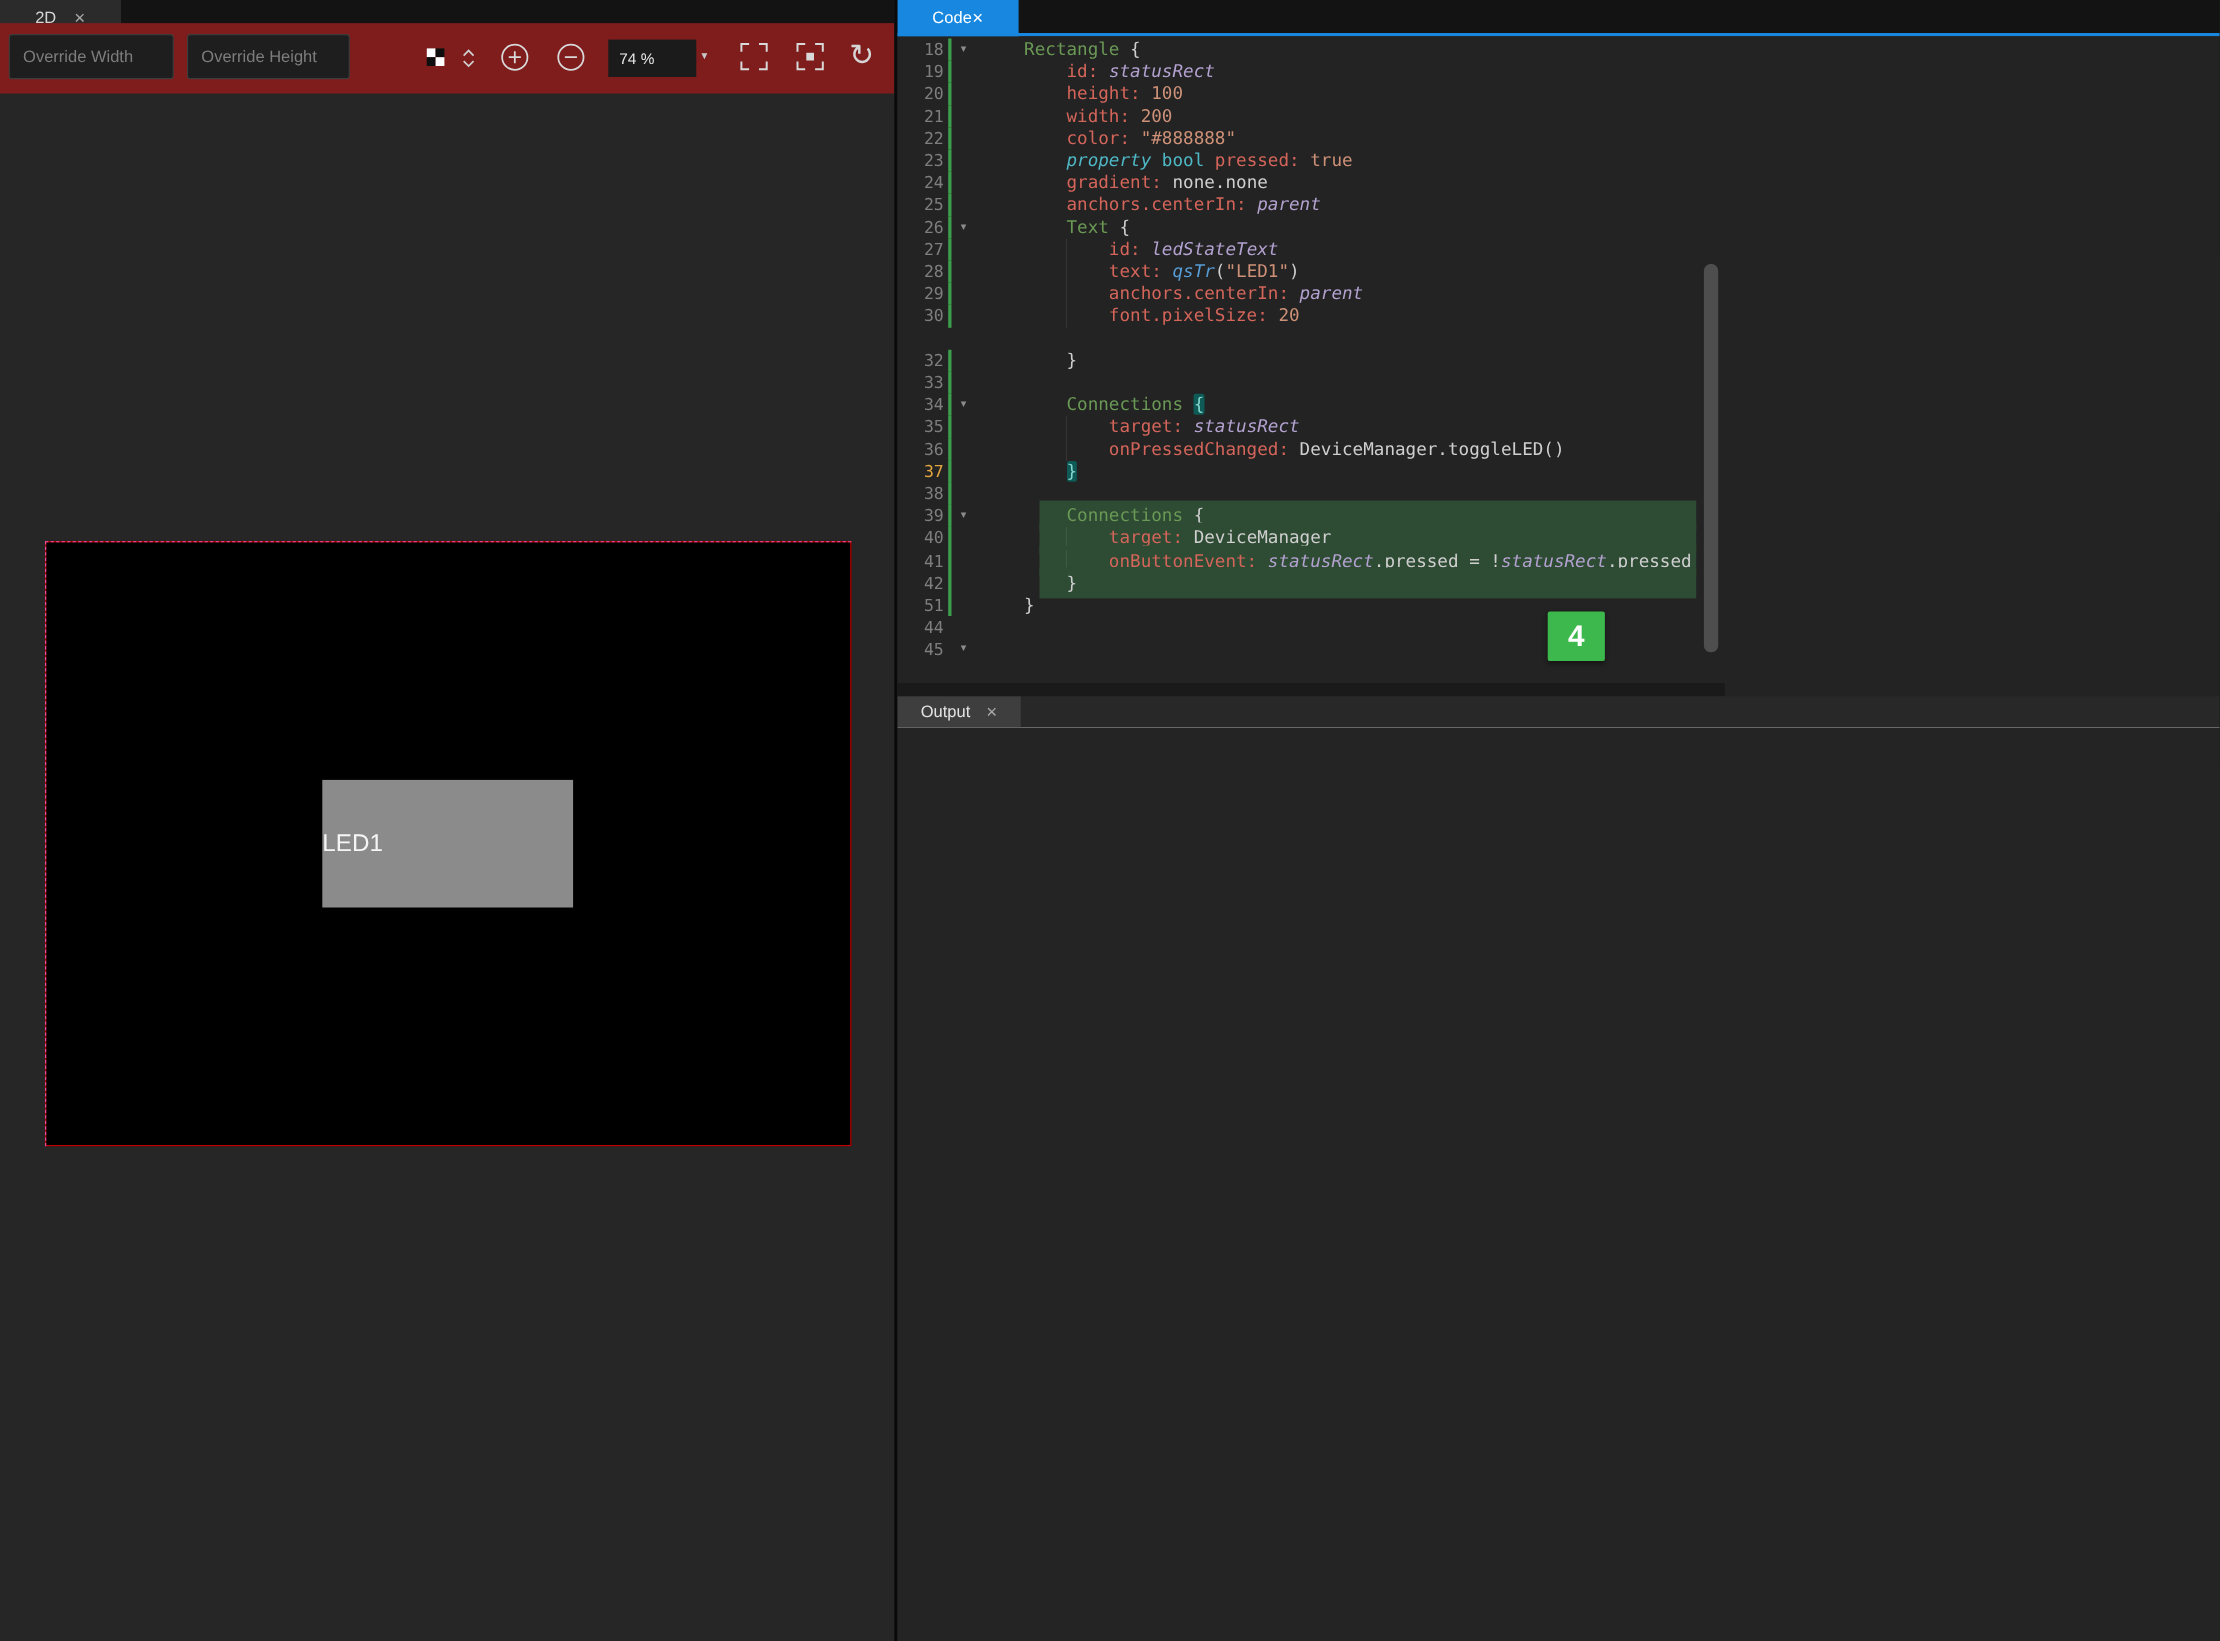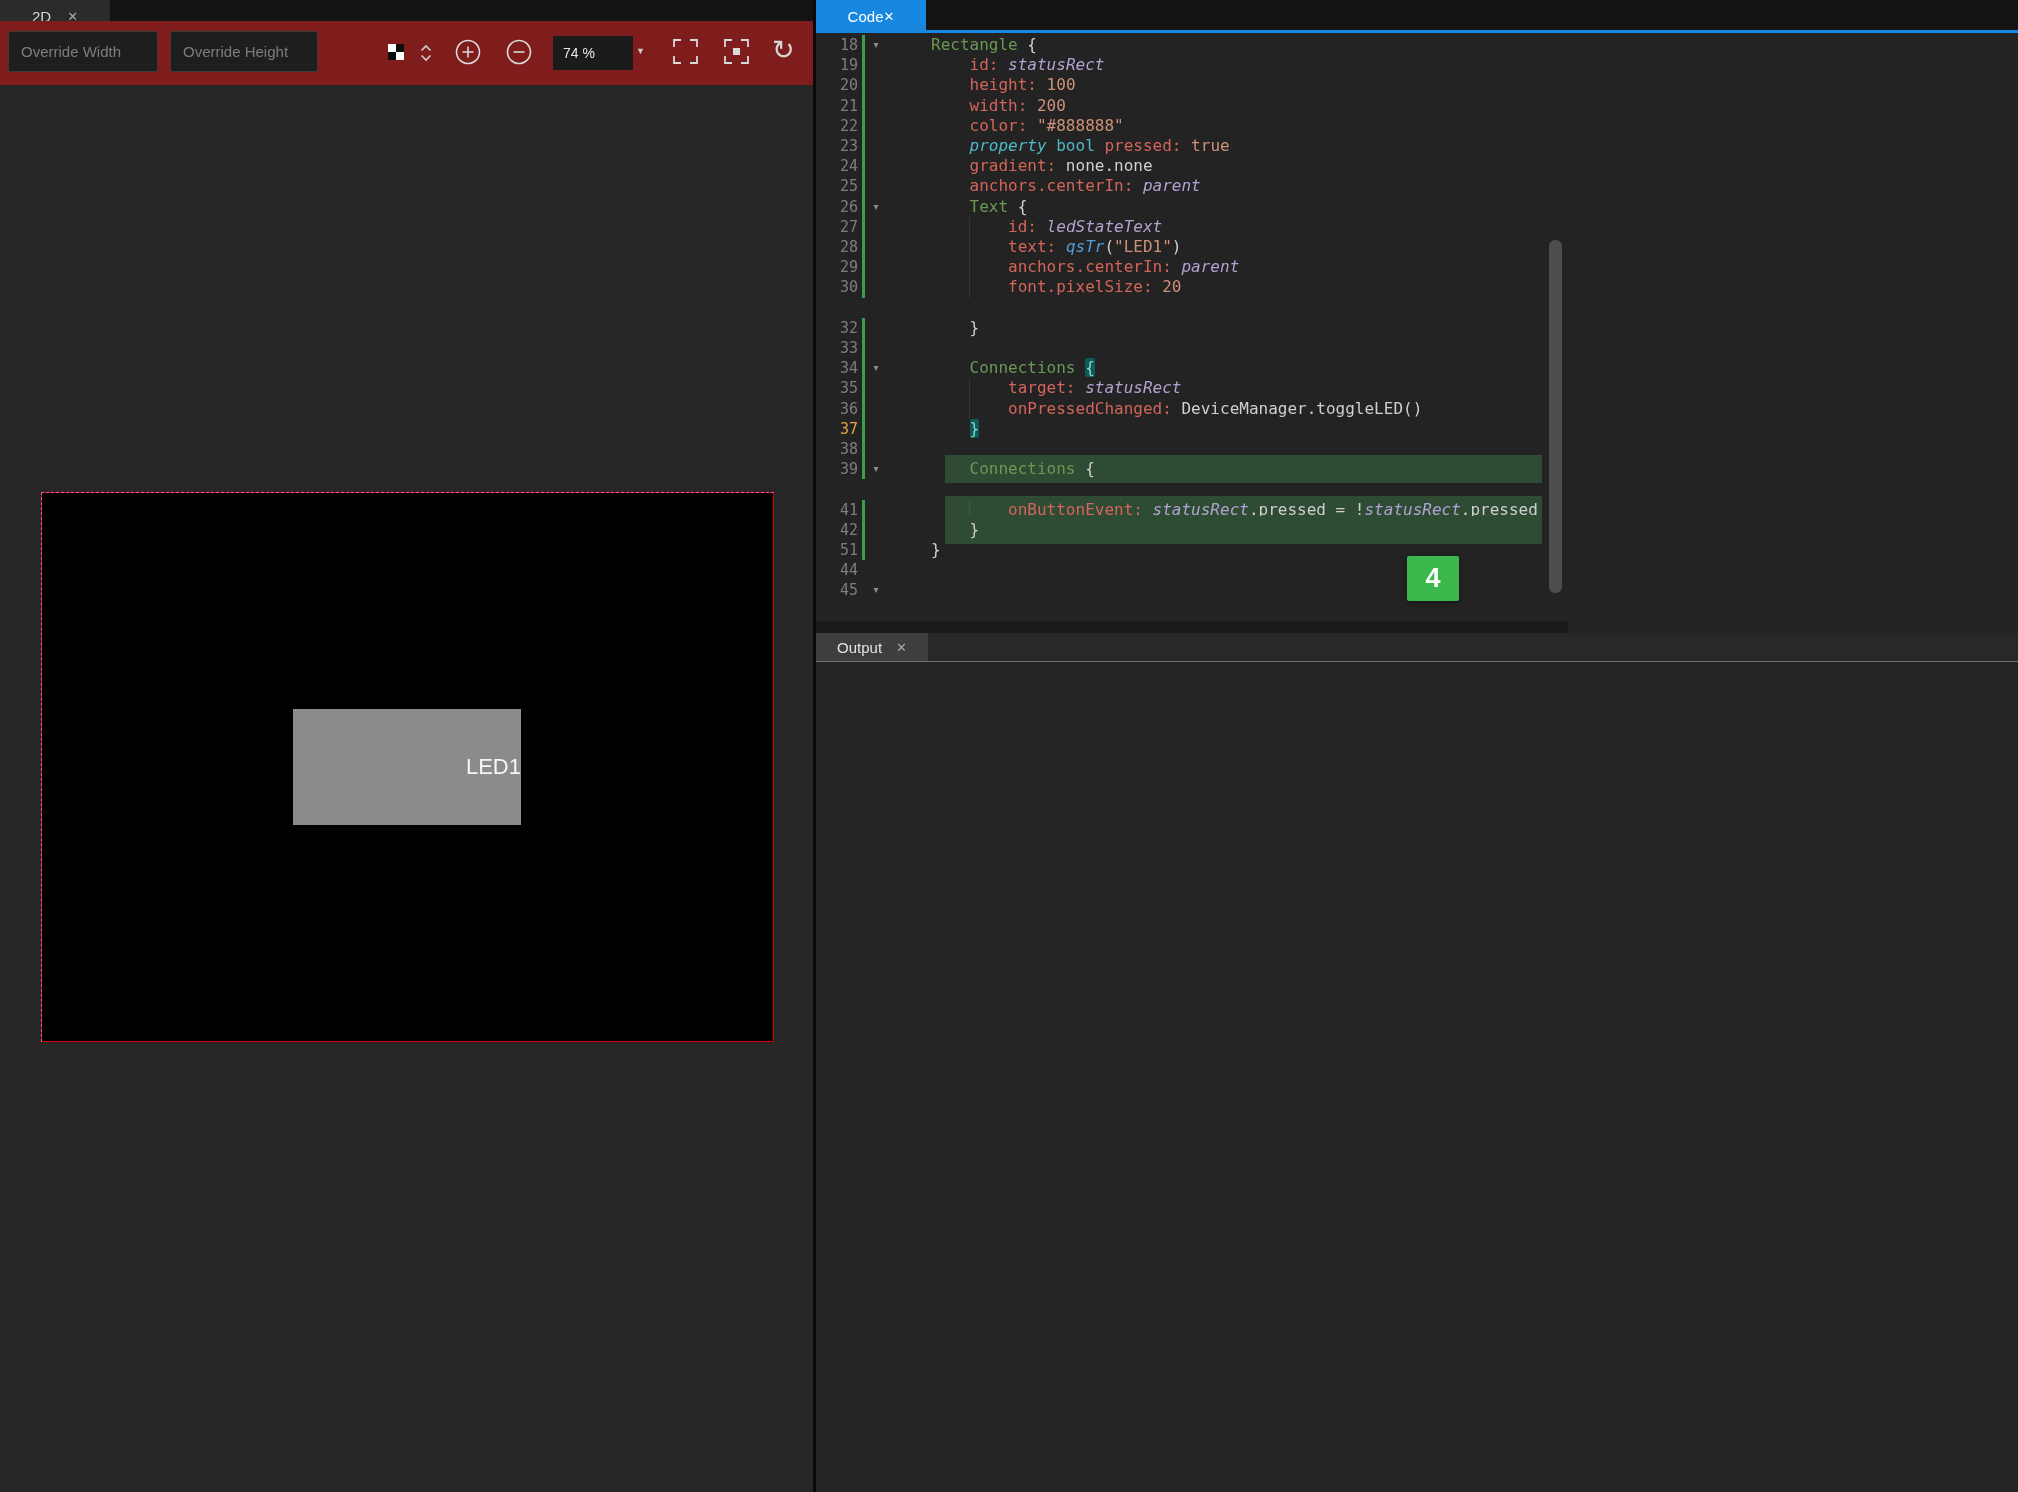--- a/index.html
+++ b/index.html
@@ -25,21 +25,21 @@
   .refresh-glyph{font-size:27px;color:#D5D5D5;line-height:1;}
 
   .l-canvas{position:absolute;left:0;top:97px;width:100%;height:1395px;background:#262626;}
   .sel-label{position:absolute;left:41px;top:368px;height:27px;line-height:27px;padding:0 10px;
              background:var(--selection-pink);color:#fff;font-size:14px;margin-top:48px;}
   .bg-rect{position:absolute;left:41px;top:395px;width:731px;height:548px;background:#000;
            border:1px solid var(--item-border-red);}
   .dash-top{position:absolute;left:-1px;right:-1px;top:-1px;height:0;border-top:1px dashed #EE55AA;}
   .dash-left{position:absolute;left:-1px;top:-1px;bottom:-1px;width:0;border-left:1px dashed #EE55AA;}
   .led{position:absolute;left:251px;top:216px;width:228px;height:116px;background:var(--led-gray);
-       display:flex;align-items:center;justify-content:flex-end;color:#F5F5F5;font-size:22px;}
+       display:flex;align-items:center;justify-content:flex-start;color:#F5F5F5;font-size:22px;}
 
   
   #divider{position:absolute;left:813px;top:0;width:3px;height:1492px;background:#0A0A0A;}
 
   
   #right{position:absolute;left:816px;top:0;width:1202px;height:1492px;background:#232323;}
   .r-topbar{position:absolute;left:0;top:0;width:100%;height:30px;background:#131313;}
   .blue-line{position:absolute;left:0;top:30px;width:100%;height:3px;background:var(--accent-blue);}
   .tab-code{position:absolute;left:0;top:0;width:110px;height:33px;background:var(--accent-blue);color:#fff;
             display:flex;align-items:center;justify-content:center;font-size:15px;z-index:2;}
@@ -282,20 +282,27 @@
             <span class="chbar"></span>
             <span class="ltext"></span>
           </div>
           <div class="code-row" style="top: 426.2px;">
             <div class="green-bg"></div>
             <span class="lnum">39</span>
             <span class="chbar"></span>
             <span class="fold">▾</span>
             <span class="ltext"><span class="t-plain">    </span><span class="t-type">Connections</span><span class="t-plain"> {</span></span>
           </div>
+          <div class="code-row" style="top: 446.4px;">
+            <div class="green-bg"></div>
+            <div class="guide"></div>
+            <span class="lnum">40</span>
+            <span class="chbar"></span>
+            <span class="ltext"><span class="t-plain">        </span><span class="t-prop">target:</span><span class="t-plain"> DeviceManager</span></span>
+          </div>
           <div class="code-row" style="top: 466.6px;">
             <div class="green-bg"></div>
             <div class="guide"></div>
             <span class="lnum">41</span>
             <span class="chbar"></span>
             <span class="ltext"><span class="t-plain">        </span><span class="t-prop">onButtonEvent:</span><span class="t-plain"> </span><span class="t-id">statusRect</span><span class="t-plain">.pressed = !</span><span class="t-id">statusRect</span><span class="t-plain">.pressed</span></span>
           </div>
           <div class="code-row" style="top: 486.8px;">
             <div class="green-bg"></div>
             <span class="lnum">42</span>

